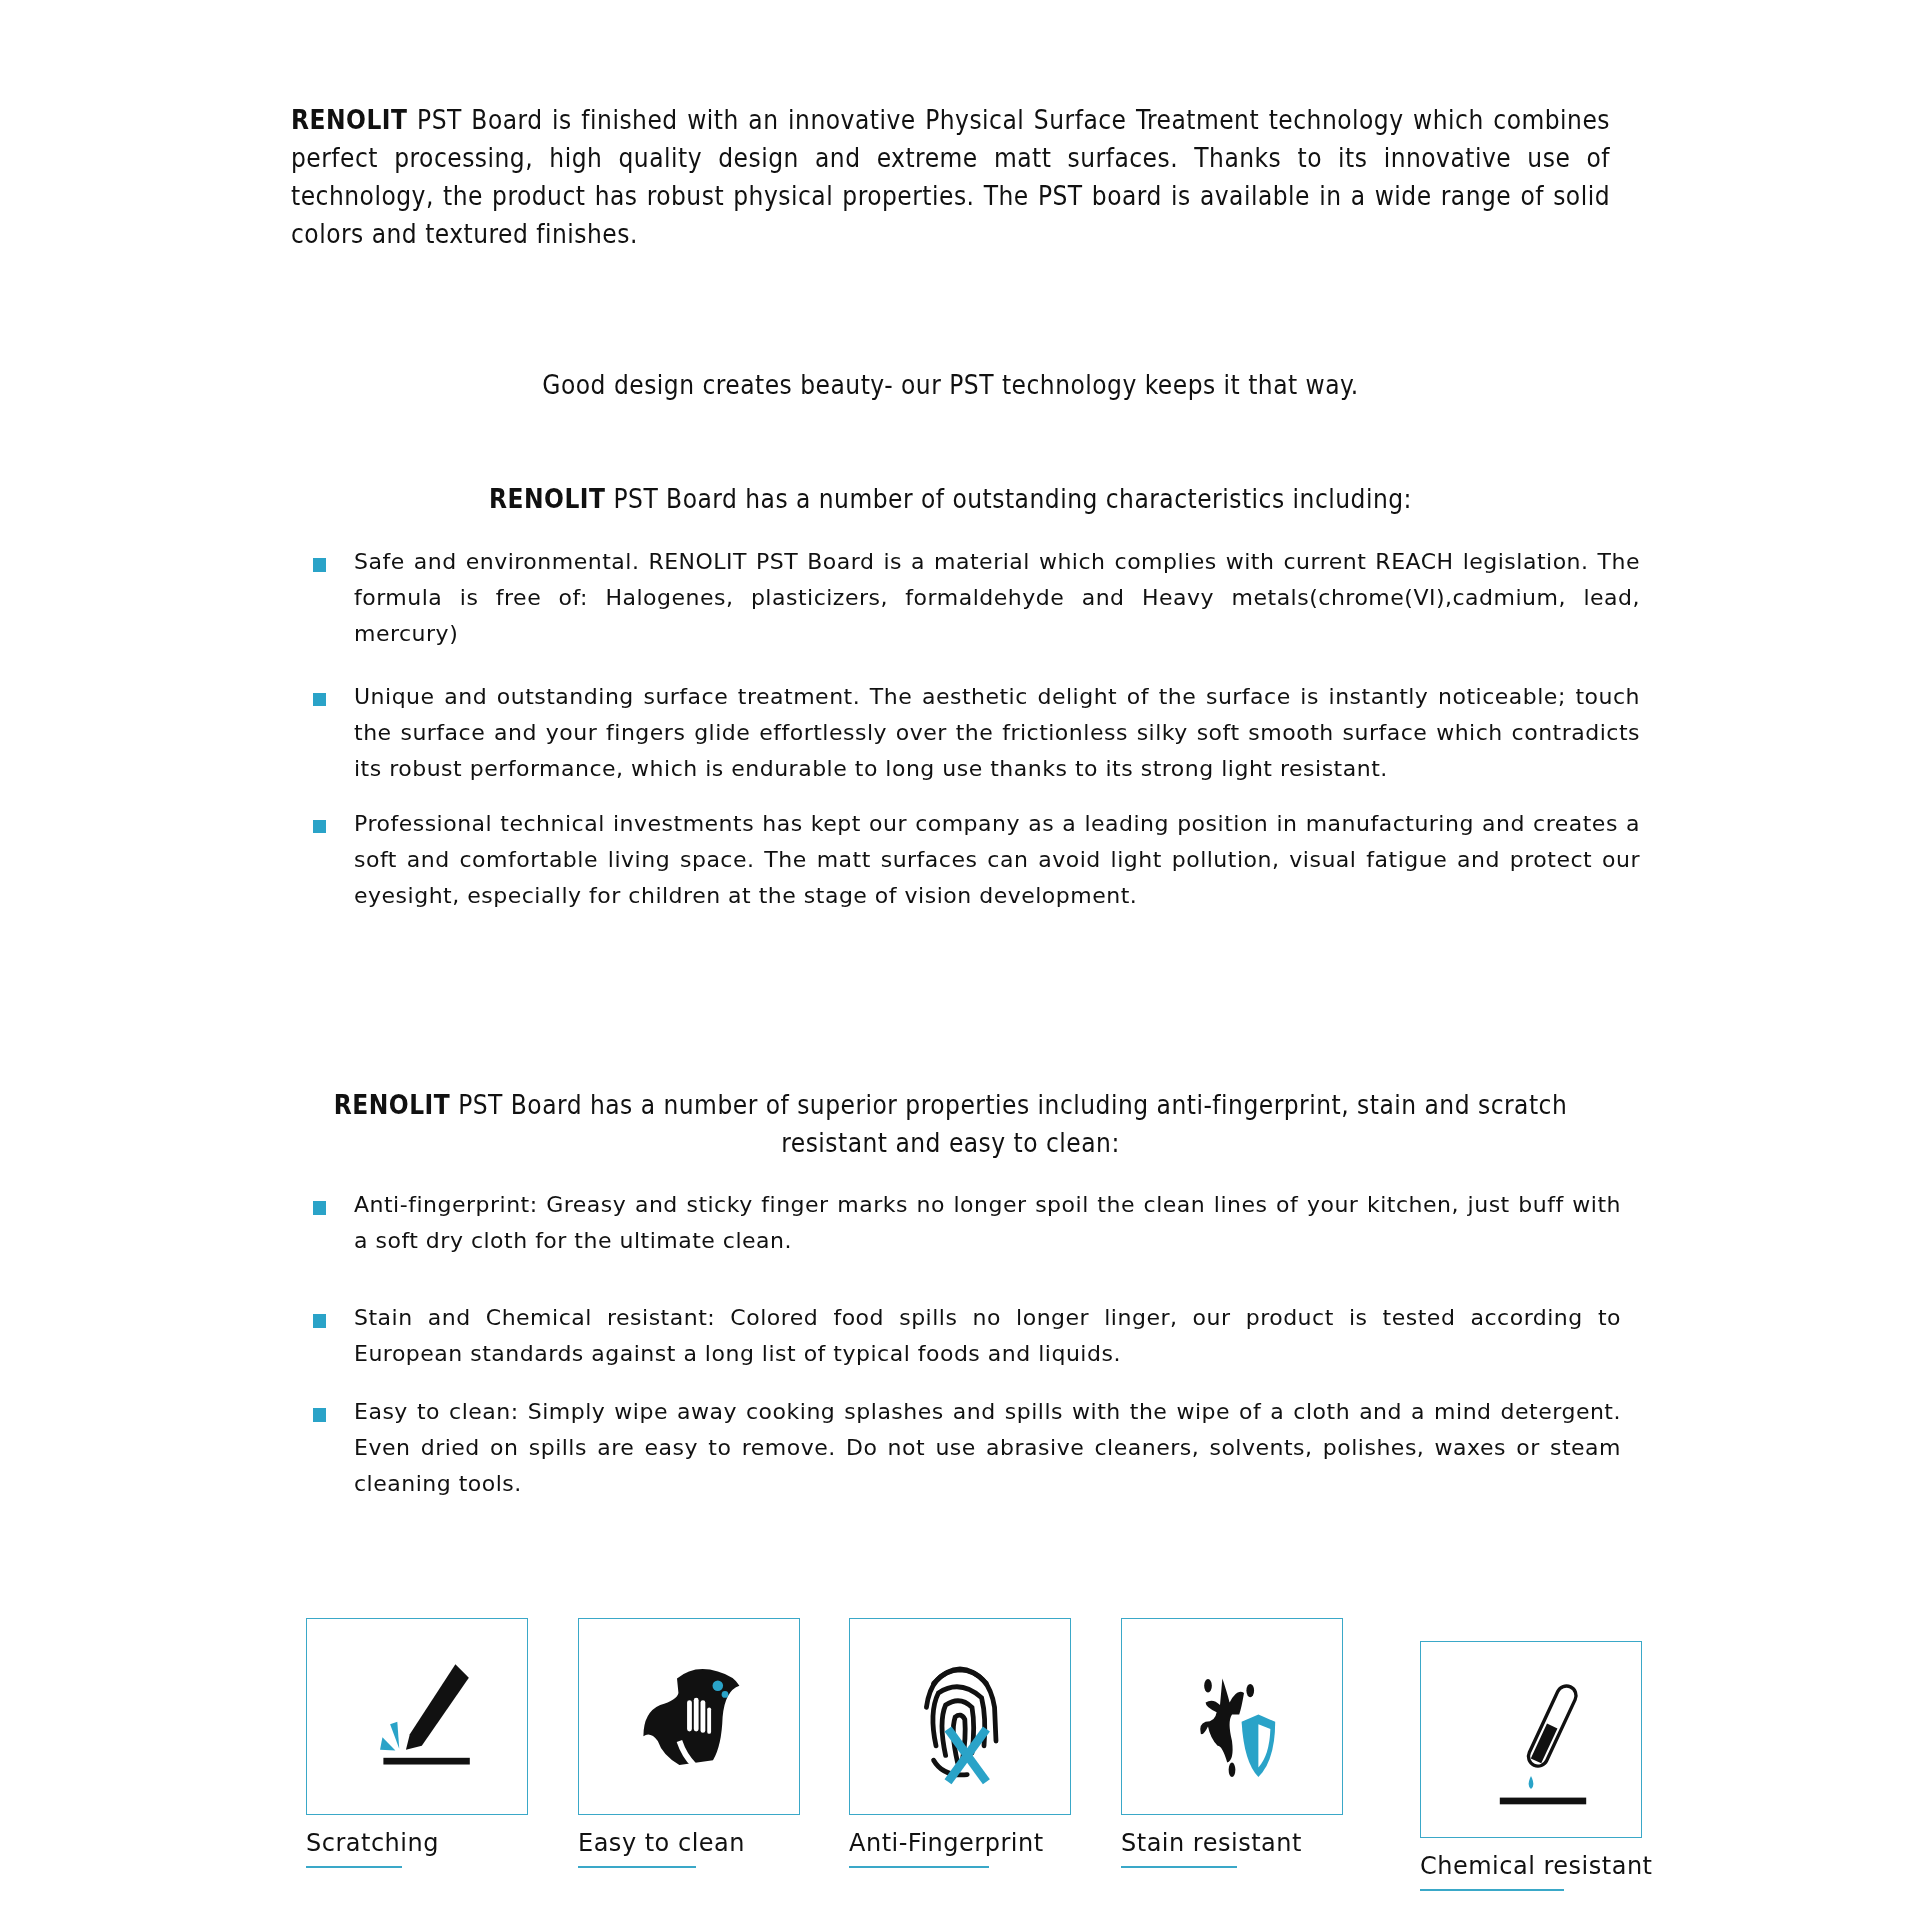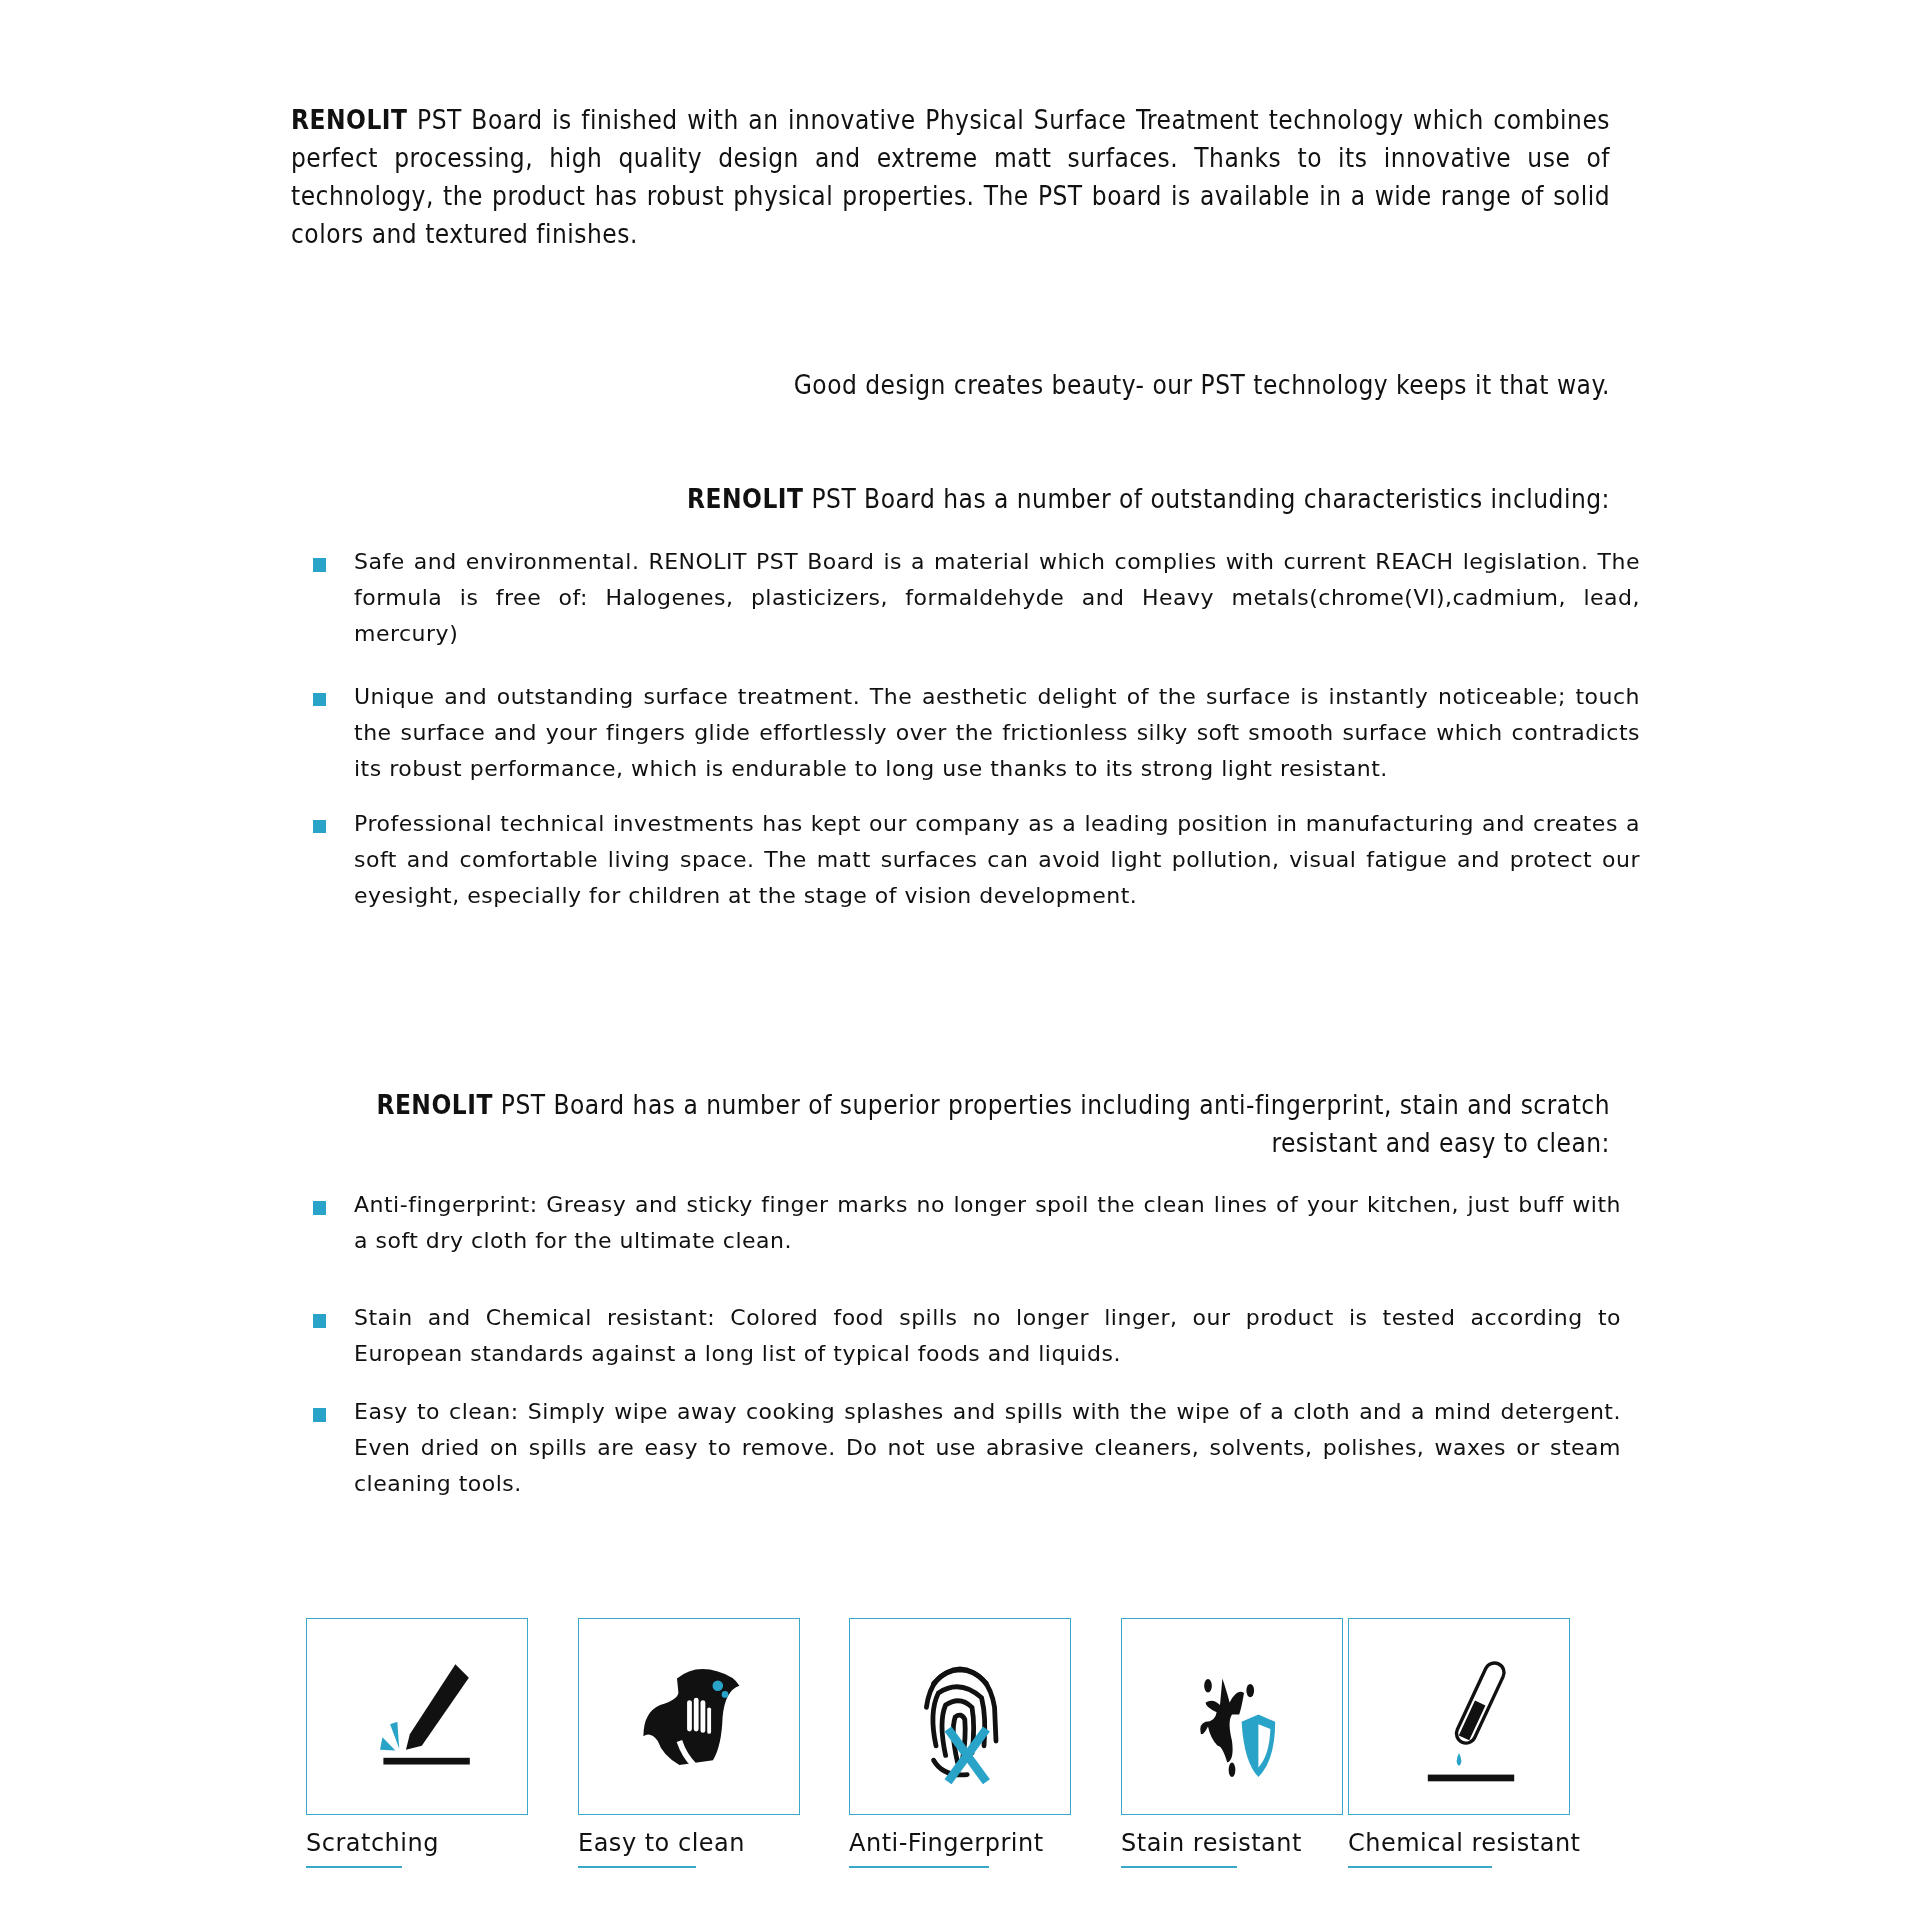--- a/index.html
+++ b/index.html
@@ -1,20 +1,20 @@
 <!DOCTYPE html>
 <html style="font-size:7.7px"><head>
 <meta charset="utf-8">
 <style>
   html, body { margin: 0; padding: 0; background: #ffffff; }
   body { width: 1926px; height: 1926px; position: relative; overflow: hidden;
          font-family: "DejaVu Sans", sans-serif; color: #111111; }
   .para { position: absolute; left: 291px; width: 1319px; font-size: 26px; line-height: 38px;
           text-align: justify; letter-spacing: 0.5px; font-stretch: condensed; }
-  .para.left { text-align: right; }
+  .para.left { text-align: center; }
   .brand { font-weight: bold; }
   .bullet-list { position: absolute; left: 306px; width: 1334px; margin: 0; padding: 0; list-style: none; }
   .bullet-list li { position: relative; padding-left: 48px; font-size: 22px; line-height: 36px;
                     text-align: justify; letter-spacing: 0.5px; }
   .bullet-list li .sq { position: absolute; left: 6.7px; top: 14.4px; width: 13.5px; height: 13.5px; background: #2aa3c8; }
   .icons { position: absolute; left: 306px; top: 1618px; width: 1319px; height: 270px; }
   .icon-card { position: absolute; top: 0; width: 262px; }
   .icon-box { width: 222px; height: 197px; border: 1.4px solid #3aa8c8; box-sizing: border-box;
               display: flex; align-items: center; justify-content: center; }
   .icon-box svg { width: 144px; height: 144px; }
@@ -104,21 +104,21 @@
         <ellipse cx="188" cy="95" rx="8" ry="14" fill="#111"></ellipse>
         <ellipse cx="150" cy="260" rx="7" ry="15" fill="#111"></ellipse>
         <path d="M170,160 L205,145 L240,160 Q240,240 205,275 Q175,245 170,160 Z" fill="#2aa3c8"></path>
         <path d="M205,165 L230,175 Q228,230 205,255 Z" fill="#fff"></path>
       </svg>
     </div>
     <div class="icon-label">Stain resistant</div>
     <div class="icon-underline" style="width:116px;"></div>
   </div>
 
-  <div class="icon-card" style="left:1042px;">
+  <div class="icon-card" style="left:1114px;margin-top:23px;">
     <div class="icon-box">
       <svg viewBox="0 0 300 300">
         <g transform="rotate(25 190 130)">
           <rect x="170" y="30" width="40" height="180" rx="20" fill="#fff" stroke="#111" stroke-width="7"></rect>
           <rect x="178" y="120" width="24" height="80" fill="#111"></rect>
         </g>
         <path d="M150,225 Q140,245 150,252 Q160,245 150,225 Z" fill="#2aa3c8"></path>
         <rect x="85" y="270" width="180" height="14" fill="#111"></rect>
       </svg>
     </div>

